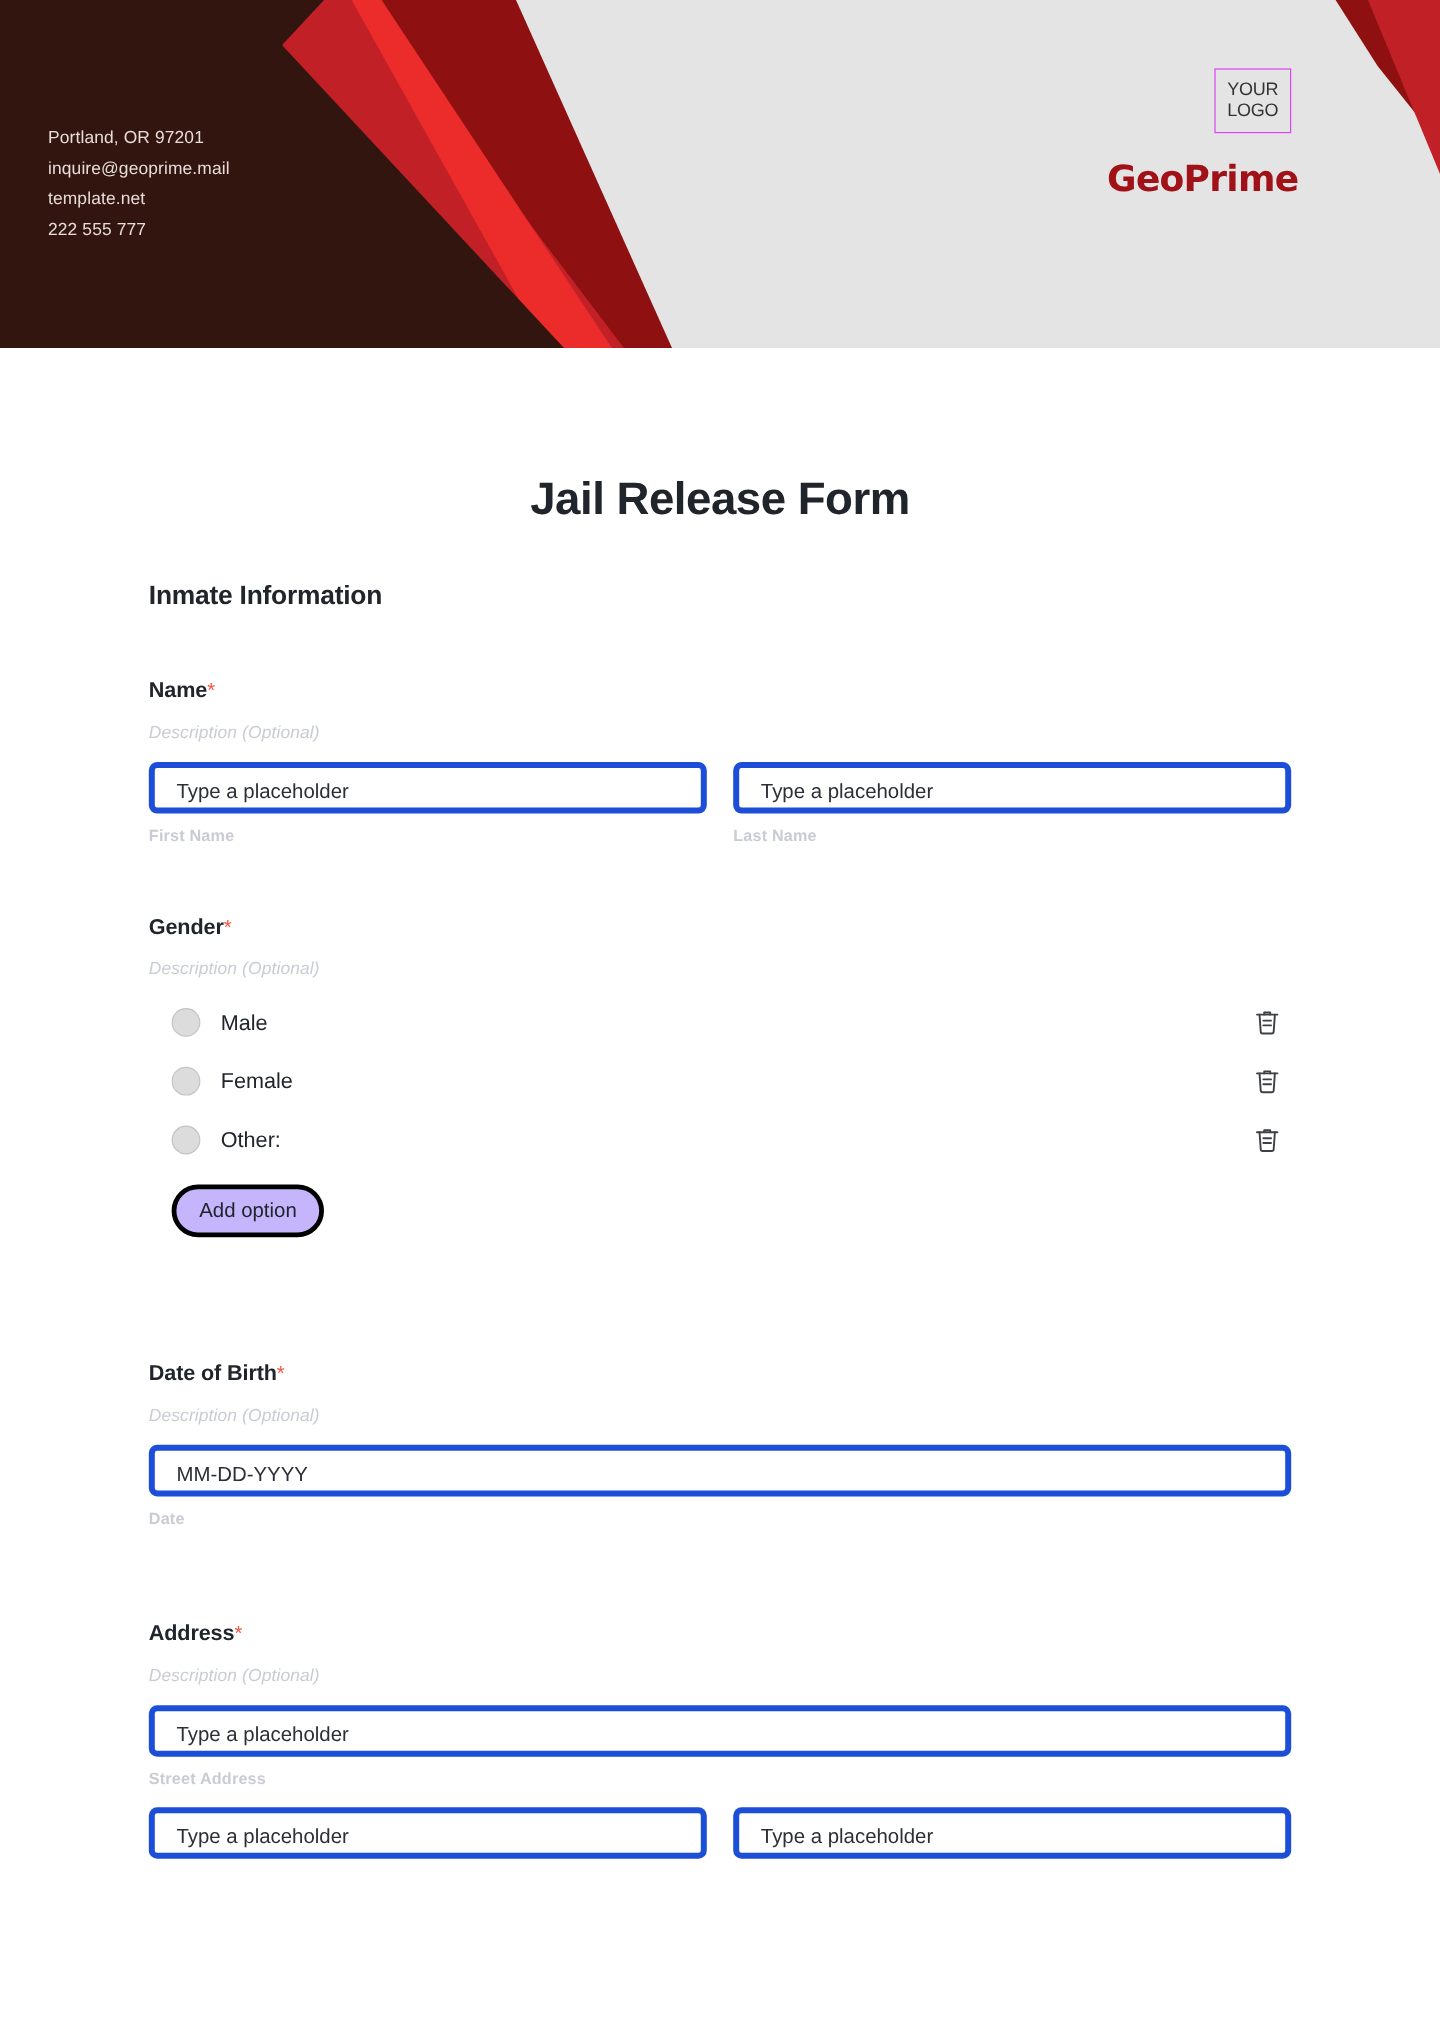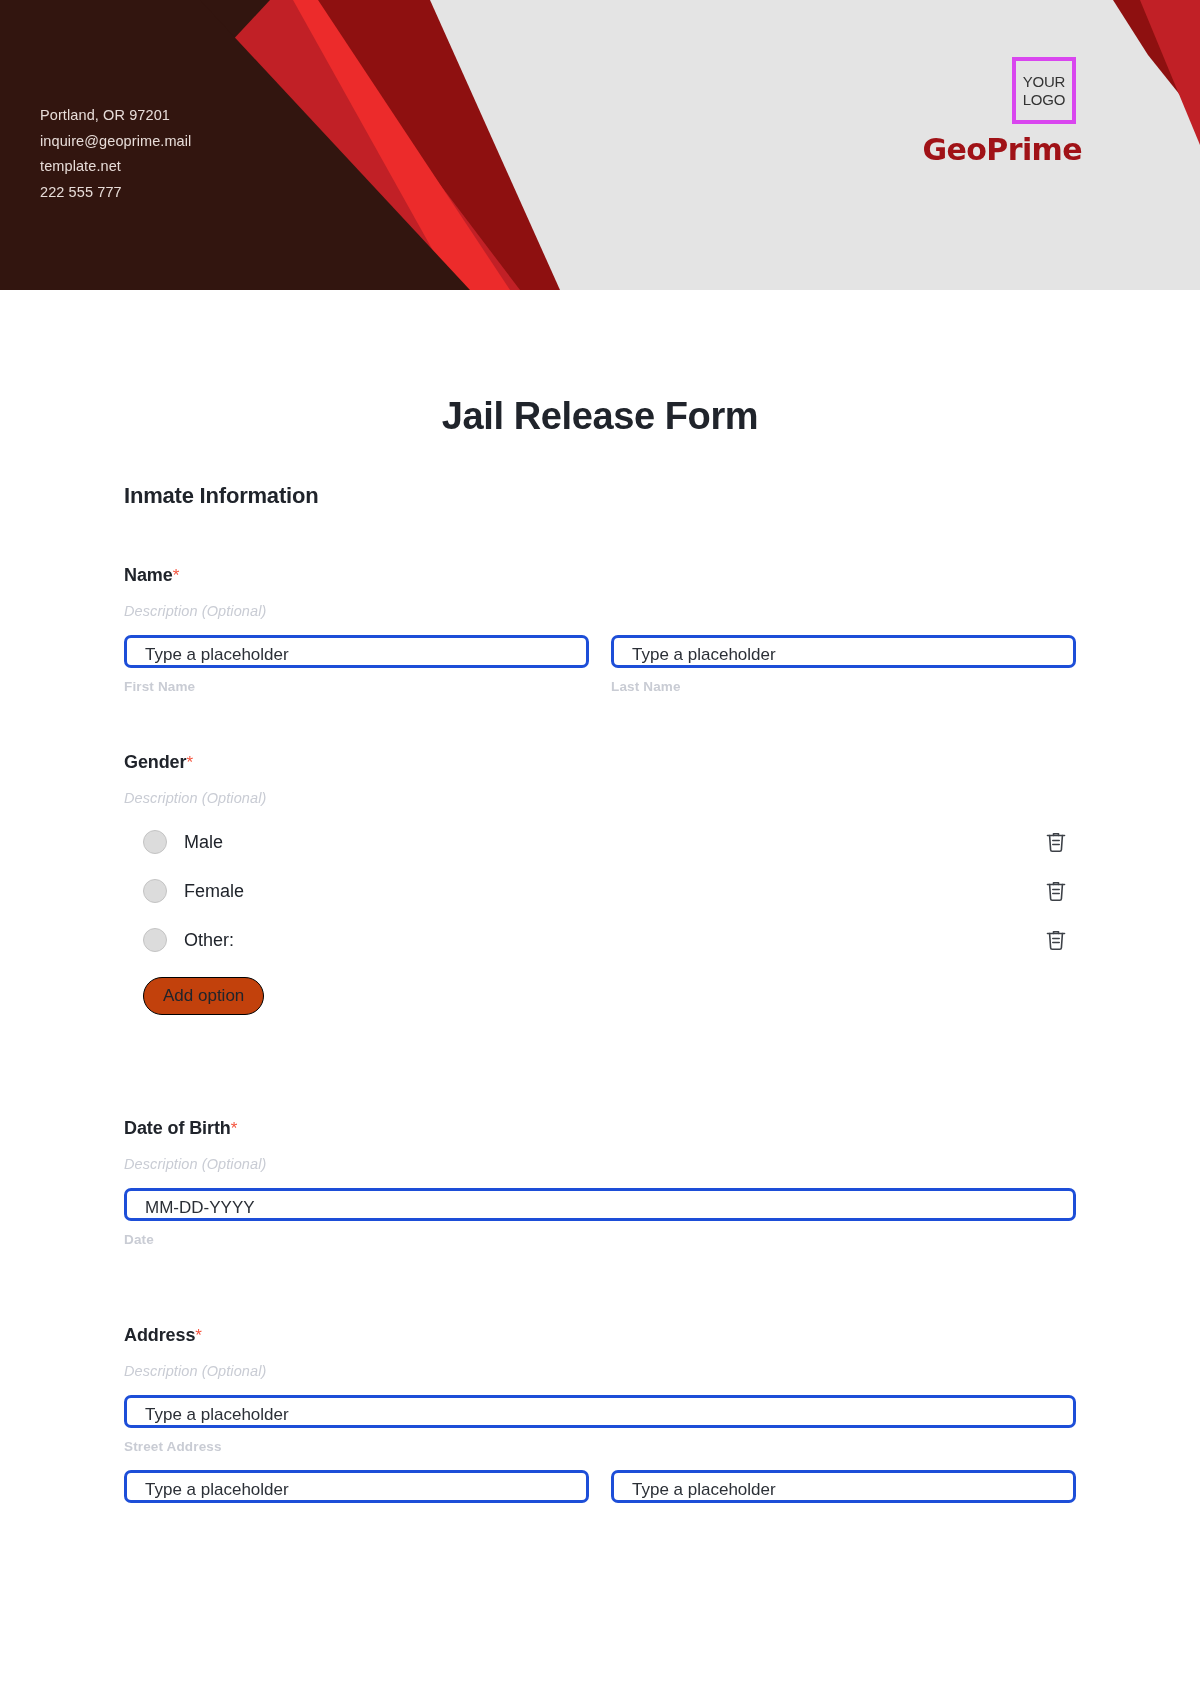--- a/index.html
+++ b/index.html
@@ -31,22 +31,22 @@
     line-height: 25.5px;
     letter-spacing: .1px;
     white-space: nowrap;
   }
 
   .logo-box {
     position: absolute;
     right: 124px;
     top: 57px;
     width: 64px;
-    height: 67px;
-    border: 4px solid #d946ef;
+    height: 54px;
+    border: 1px solid #d946ef;
     background: rgba(228,228,228,0);
     z-index: 6;
     display: flex;
     flex-direction: column;
     align-items: center;
     justify-content: center;
     line-height: 18px;
   }
   .logo-box span {
     font-size: 15px;
@@ -111,22 +111,22 @@
     color: #c9ccd4;
     margin-top: 17px;
     letter-spacing: .1px;
   }
 
   .row2 { display: flex; gap: 22px; margin-top: 16px; }
   .col { flex: 1; min-width: 0; }
 
   .inp {
     width: 100%;
-    height: 33px;
-    border: 3px solid #1d4ed8;
+    height: 43px;
+    border: 5px solid #1d4ed8;
     border-radius: 7px;
     background: #fff;
     font-family: "Liberation Sans", sans-serif;
     font-size: 17px;
     color: #2b2f36;
     padding: 0 18px;
     outline: none;
     display: flex;
     align-items: center;
     overflow: hidden;
@@ -170,23 +170,23 @@
     right: 9px;
     top: 1px;
     width: 22px; height: 24px;
     cursor: pointer;
   }
 
   .add-option {
     margin-top: 24px;
     margin-left: 19px;
     display: inline-block;
-    border: 1px solid #000000;
+    border: 4px solid #000000;
     border-radius: 22px;
-    background: #c2410c;
+    background: #c4b5fd;
     padding: 9px 19px 10px;
     font-family: "Liberation Sans", sans-serif;
     font-size: 17px;
     color: #20242b;
     cursor: pointer;
     line-height: 1;
   }
 </style>
 </head>
 <body>

